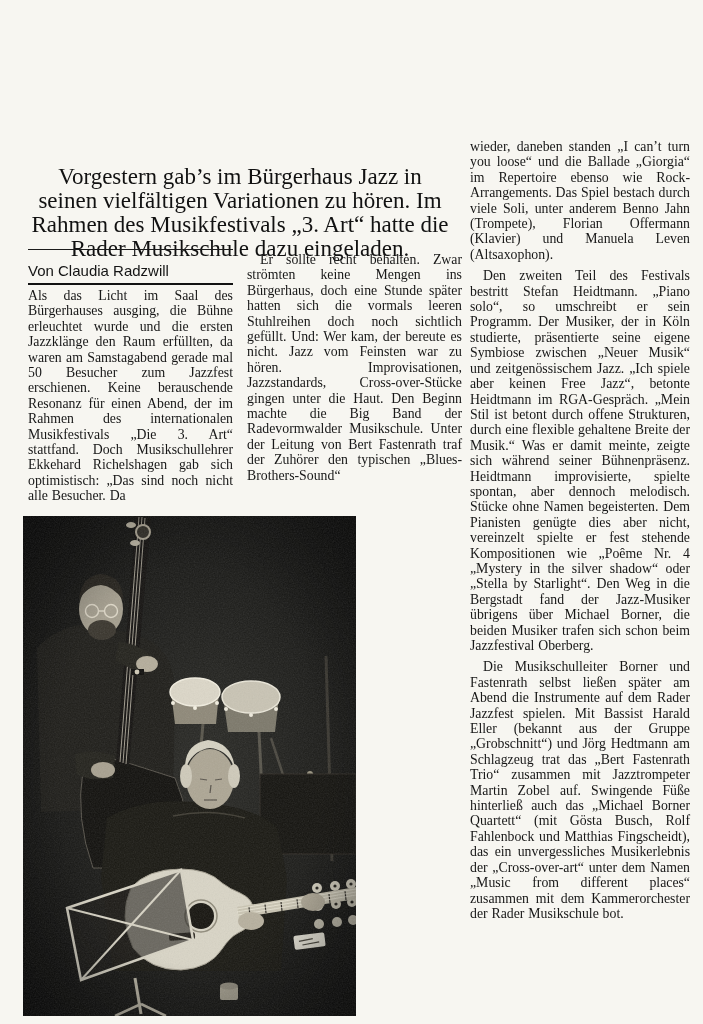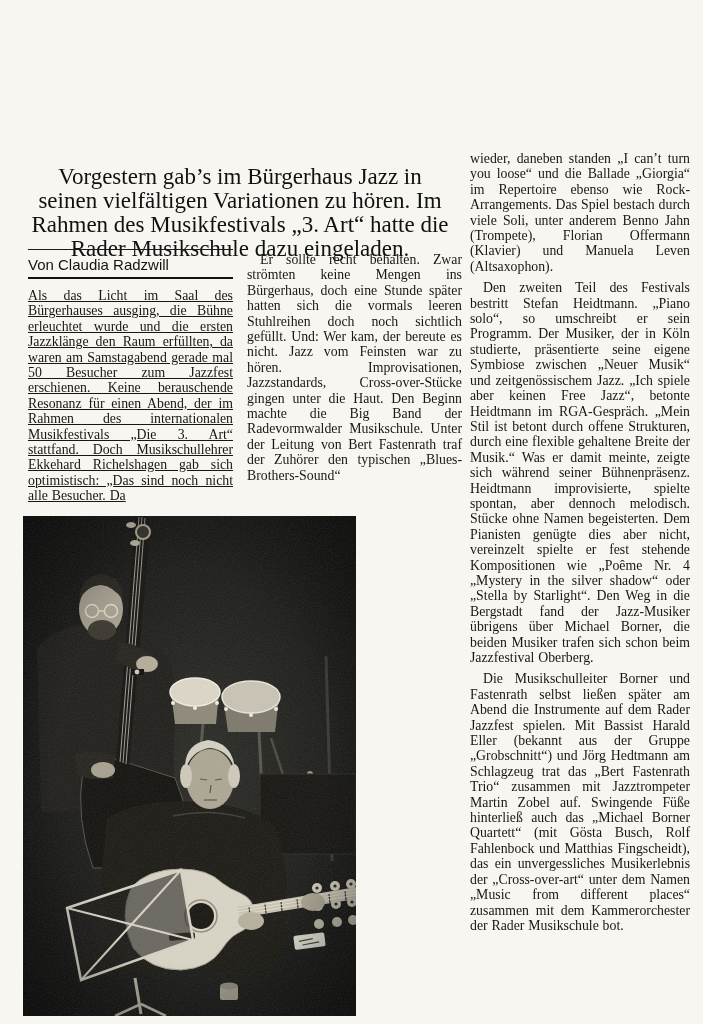--- a/index.html
+++ b/index.html
@@ -18,35 +18,35 @@
   }
   
   .lead{
     position:absolute;left:30px;top:141px;width:420px;
     font-size:23px;line-height:24px;text-align:center;color:#111;margin-top:24px;
   }
   
   .byline{
     position:absolute;left:28px;top:249px;width:205px;
     border-top:1.5px solid #1c1c1c;border-bottom:2px solid #121212;
-    padding:6px 0 4px 0;
+    padding:12px 0 4px 0;
     font-family:"Liberation Sans",sans-serif;font-size:15px;line-height:17px;color:#141414;
   }
   
   .col{
     position:absolute;
     font-size:13.8px;line-height:15.4px;text-align:justify;
     color:#171717;hyphens:auto;-webkit-hyphens:auto;word-spacing:0.4px;
   }
   .col p{margin:0;}
   .col p.indent{text-indent:13px;}
   .col p.gap{margin-top:6px;}
-  .col1{left:28px;top:288px;width:205px;text-decoration:underline;}
+  .col1{left:28px;top:288px;width:205px;}
   .col2{left:247px;top:252px;width:215px;}
-  .col3{left:470px;top:139px;width:220px;margin-top:12px;}
+  .col3{left:470px;top:139px;width:220px;}
   
   .photo{
     position:absolute;left:23px;top:516px;width:333px;height:500px;
     background:#0b0b0a;
   }
   .photo svg{display:block;}
   
   .caption{
     position:absolute;left:371px;top:771px;width:94px;
     font-family:"Liberation Sans",sans-serif;

